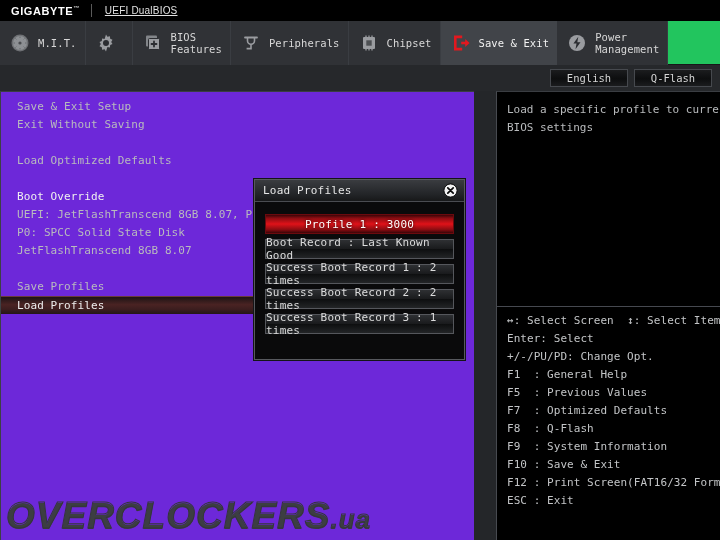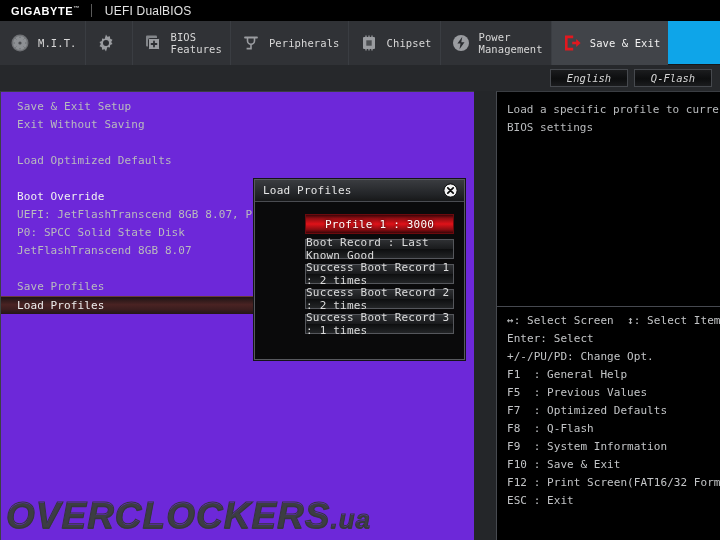--- a/index.html
+++ b/index.html
@@ -27,27 +27,27 @@
     font-weight: bold; font-size: 11px; color: #fff;
     letter-spacing: 0.6px;
     padding-left: 11px;
   }
   #brand-tm { font-size: 6px; vertical-align: super; color:#cfcfcf; }
   #brand-sep {
     width: 1px; height: 13px; background: #5a5a5a; margin: 0 13px 0 11px;
   }
   #brand-sub {
     font-family: "Liberation Sans", sans-serif;
-    font-size: 12px; color: #e2e2e2; letter-spacing: 0.2px;
+    font-size: 10px; color: #e2e2e2; letter-spacing: 0.2px; text-decoration: underline;
   }
 
   
   #tabbar {
     position: absolute; left: 0; top: 21px; width: 720px; height: 44px;
-    background: #0ea5e9;
+    background: #22c55e;
     display: flex;
     border-bottom: 1px solid #17181a;
   }
   .tab {
     position: relative;
     height: 44px;
     display: flex; align-items: center;
     padding: 0 8px 0 9px;
     border-right: 1px solid #3a3d42;
     background: #303236;
@@ -65,21 +65,20 @@
     letter-spacing: 0.1px;
   }
   .tab.active .t-label { color: #f2f2f2; }
 
   
   #langbar {
     position: absolute; left: 0; top: 65px; width: 720px; height: 26px;
     background: #26282b;
     display: flex; justify-content: flex-end; align-items: center;
     padding-right: 8px;
-    font-style: italic;
   }
   .langbtn {
     width: 78px; height: 18px;
     background: linear-gradient(180deg,#1b1c1e 0%,#0d0e0f 55%,#1b1c1e 100%);
     border: 1px solid #46494e;
     color: #d5d5d5; font-size: 10.5px;
     display: flex; align-items: center; justify-content: center;
     margin-left: 6px;
   }
 
@@ -157,21 +156,20 @@
     width: 15px; height: 15px;
   }
   #dlg-body { padding: 12px 10px 10px 10px; }
   .pbtn {
     height: 20px; margin-bottom: 5px;
     background: linear-gradient(180deg,#2e3033 0%,#1a1b1d 48%,#0e0f10 52%,#232527 100%);
     border: 1px solid #55575c;
     color: #dcdcdc; font-size: 11px;
     display: flex; align-items: center; justify-content: center;
     letter-spacing: 0.2px;
-    margin-left: 40px;
   }
   .pbtn.selected {
     background: linear-gradient(180deg,#3a0508 0%,#8e0d12 18%,#e01219 50%,#8e0d12 80%,#3a0508 100%);
     border: 1px solid #6b0a0e;
     color: #ffffff;
     text-shadow: 0 0 3px rgba(0,0,0,0.85);
   }
   .pbtn:last-child { margin-bottom: 0; }
 
   
@@ -260,39 +258,39 @@
               <line x1="10" y1="2.4" x2="10" y2="4"></line>
               <line x1="13" y1="2.4" x2="13" y2="4"></line>
               <line x1="7" y1="16" x2="7" y2="17.6"></line>
               <line x1="10" y1="16" x2="10" y2="17.6"></line>
               <line x1="13" y1="16" x2="13" y2="17.6"></line>
             </g>
           </svg>
         </span>
         <span class="t-label">Chipset</span>
       </div>
-      <div class="tab">
-        <span class="t-icon">
-          <svg width="20" height="20" viewBox="0 0 20 20">
-            <circle cx="10" cy="10" r="8" fill="#9a9ca0"></circle>
-            <path d="M11.3 3.8L6.4 10.6h3.1l-1 5.6 5-6.9h-3.2z" fill="#2b2d31"></path>
-          </svg>
-        </span>
-        <span class="t-label">Power
-Management</span>
-      </div>
       <div class="tab active">
         <span class="t-icon">
           <svg width="20" height="20" viewBox="0 0 20 20">
             <path d="M3 2.6h8.2v2.6H5.6v9.6h5.6v2.6H3z" fill="#e2181f"></path>
             <path d="M10.2 10h6.4" stroke="#e2181f" stroke-width="2.6"></path>
             <path d="M14.2 5.9L18.6 10l-4.4 4.1z" fill="#e2181f"></path>
           </svg>
         </span>
         <span class="t-label">Save &amp; Exit</span>
+      </div>
+      <div class="tab">
+        <span class="t-icon">
+          <svg width="20" height="20" viewBox="0 0 20 20">
+            <circle cx="10" cy="10" r="8" fill="#9a9ca0"></circle>
+            <path d="M11.3 3.8L6.4 10.6h3.1l-1 5.6 5-6.9h-3.2z" fill="#2b2d31"></path>
+          </svg>
+        </span>
+        <span class="t-label">Power
+Management</span>
       </div>
     </div>
 
   <div id="langbar">
     <div class="langbtn">English</div>
     <div class="langbtn">Q-Flash</div>
   </div>
 
   <div id="leftpane">
     <div id="menu">

